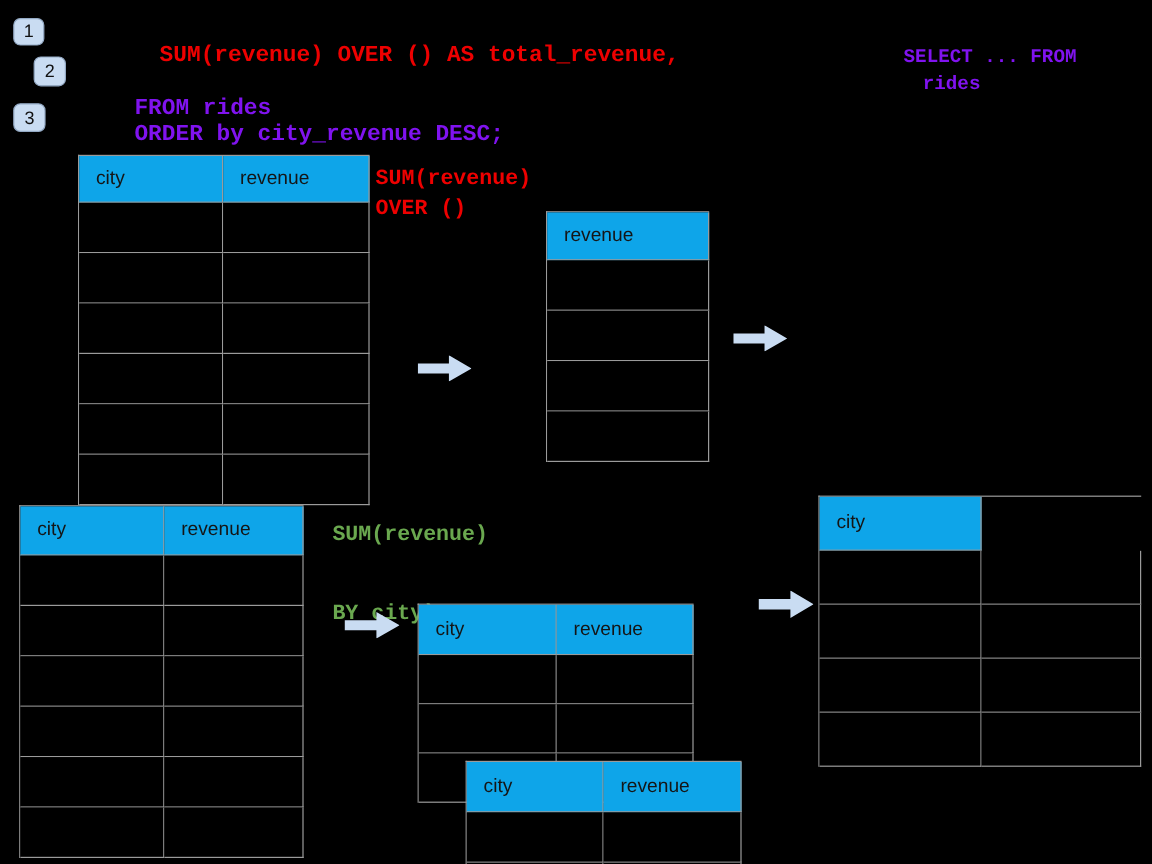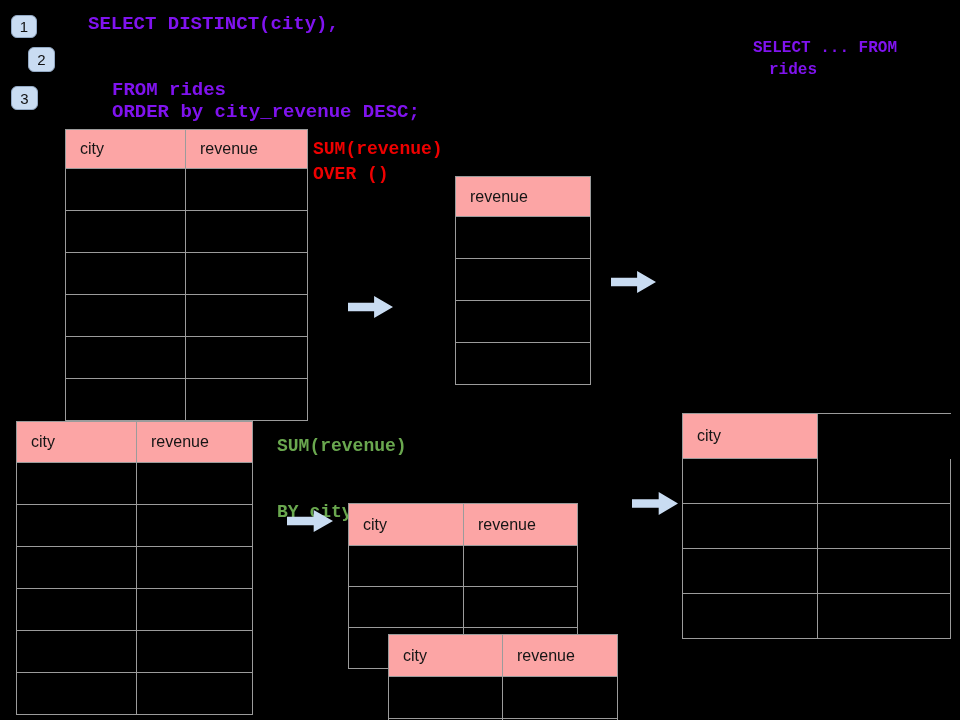--- a/index.html
+++ b/index.html
@@ -20,38 +20,38 @@
 
   
   .badge { position:absolute; background:#C9DCF2; border:1px solid #93A9C4;
            border-radius:6px; display:flex; align-items:center; justify-content:center;
            color:#111; font-size:15px; }
 
   
   .tbl { position:absolute; border-top:1px solid #9B9B9B; border-left:1px solid #9B9B9B; }
   .tr  { display:flex; }
   .cell{ border-right:1px solid #9B9B9B; border-bottom:1px solid #9B9B9B; }
-  .th  { background:#fca5a5; color:#151515; display:flex; align-items:center;
+  .th  { background:#0ea5e9; color:#151515; display:flex; align-items:center;
          padding-left:14px; font-size:16px; }
   .td  { background:#000; }
 
   
   .arrow { position:absolute; background:#C9DCF2;
            clip-path:polygon(0 31%, 58% 31%, 58% 0, 100% 50%, 58% 100%, 58% 69%, 0 69%); }
 </style>
 </head>
 <body>
 
 <div class="stage">
 
   <div class="badge" style="left:11px;top:15px;width:26px;height:23px;">1</div>
   <div class="badge" style="left:28px;top:47px;width:27px;height:25px;">2</div>
   <div class="badge" style="left:11px;top:86px;width:27px;height:24px;">3</div>
 
-  <div class="code c-purple" style="left:88px;top:13px;">SELECT DISTINCT(city),</div>
+  <div class="code c-red" style="left:133px;top:35px;">SUM(revenue) OVER () AS total_revenue,</div>
   <div class="code c-purple" style="left:112px;top:79px;">FROM rides</div>
   <div class="code c-purple" style="left:112px;top:101px;">ORDER by city_revenue DESC;</div>
 
   <div class="code c-purple note" style="left:753px;top:37px;">SELECT ... FROM</div>
   <div class="code c-purple note" style="left:769px;top:59px;">rides</div>
 
   <div class="code c-red ann" style="left:313px;top:137px;">SUM(revenue)</div>
   <div class="code c-red ann" style="left:313px;top:162px;">OVER ()</div>
 
   <div class="code c-green ann" style="left:277px;top:434px;">SUM(revenue)</div>

